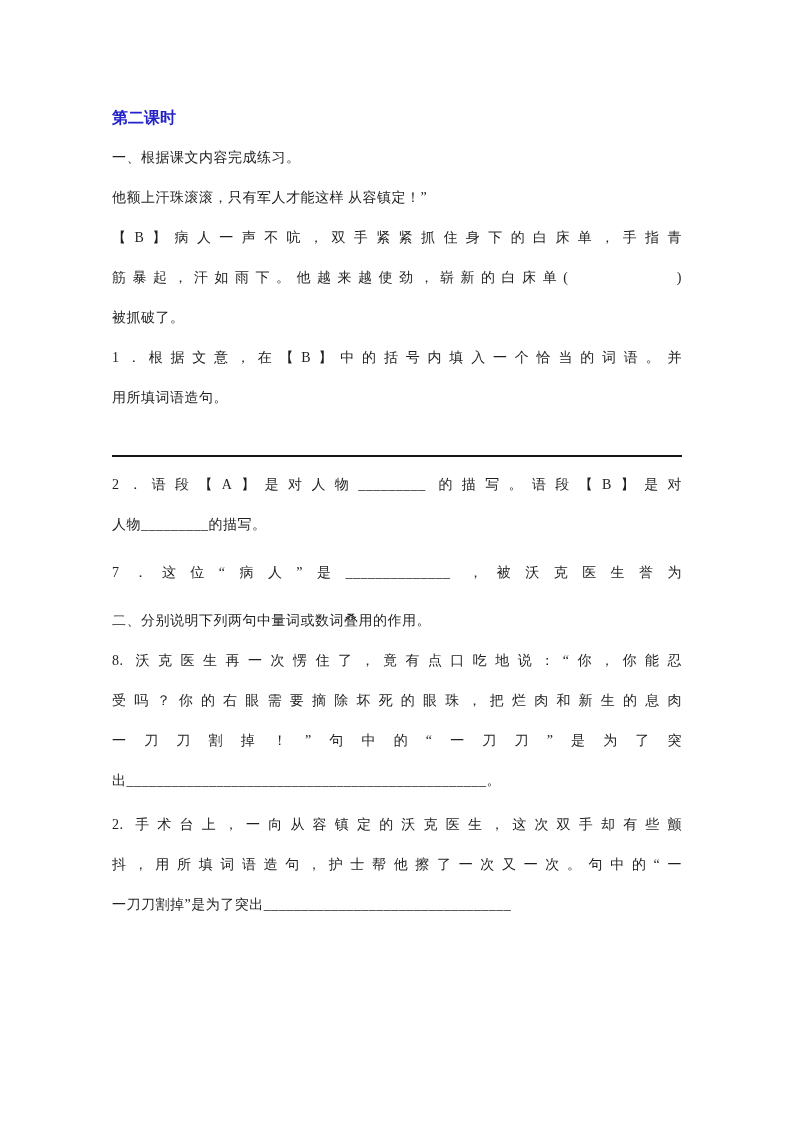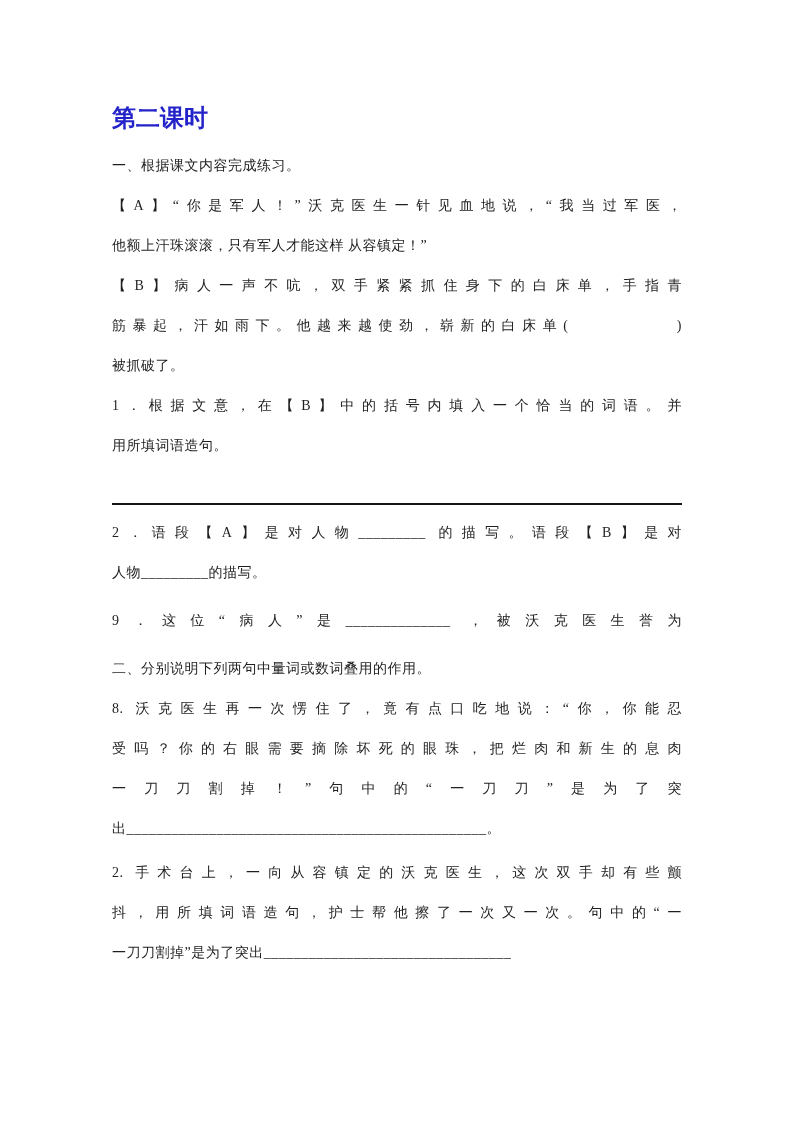--- a/index.html
+++ b/index.html
@@ -16,25 +16,25 @@
     overflow: hidden;
   }
   .content {
     position: absolute;
     left: 112px;
     top: 98px;
     width: 570px;
     color: #1f1f1f;
   }
   .doc-title {
-    font-size: 24px;
+    font-size: 16px;
     font-weight: bold;
     color: #2323c9;
     line-height: 40px;
-    margin-bottom: 8px;
+    margin-bottom: 0;
   }
   .line {
     font-size: 14px;
     line-height: 40px;
     text-align: justify;
     letter-spacing: 0.5px;
   }
   
   .fill {
     text-align-last: justify;
@@ -54,21 +54,20 @@
 
 <div class="page">
   <div class="content">
 
     <div class="doc-title" style="color: rgb(35, 35, 201);">第二课时</div>
 
     <div>
       <div class="line">一、根据课文内容完成练习。</div>
 
       <div>
-        <div class="line fill">【A】“你是军人！”沃克医生一针见血地说，“我当过军医，</div>
         <div class="line">他额上汗珠滚滚，只有军人才能这样 从容镇定！”</div>
       </div>
 
       <div>
         <div class="line fill">【B】病人一声不吭，双手紧紧抓住身下的白床单，手指青</div>
         <div class="line fill">筋暴起，汗如雨下。他越来越使劲，崭新的白床单(　　　　　)</div>
         <div class="line">被抓破了。</div>
       </div>
 
       <div>
@@ -76,21 +75,21 @@
         <div class="line">用所填词语造句。</div>
         <div class="answer-line"></div>
       </div>
 
       <div class="block-gap">
         <div class="line fill">2．语段【A】是对人物_________ 的描写。语段【B】是对</div>
         <div class="line">人物_________的描写。</div>
       </div>
 
       <div class="block-gap">
-        <div class="line fill">9．这位“病人”是______________ ，被沃克医生誉为</div>
+        <div class="line fill">7．这位“病人”是______________ ，被沃克医生誉为</div>
       </div>
     </div>
 
     <div>
       <div class="line block-gap">二、分别说明下列两句中量词或数词叠用的作用。</div>
 
       <div>
         <div class="line fill">8. 沃克医生再一次愣住了，竟有点口吃地说：“你，你能忍</div>
         <div class="line fill">受吗？你的右眼需要摘除坏死的眼珠，把烂肉和新生的息肉</div>
         <div class="line fill">一刀刀割掉！”句中的“一刀刀”是为了突</div>

